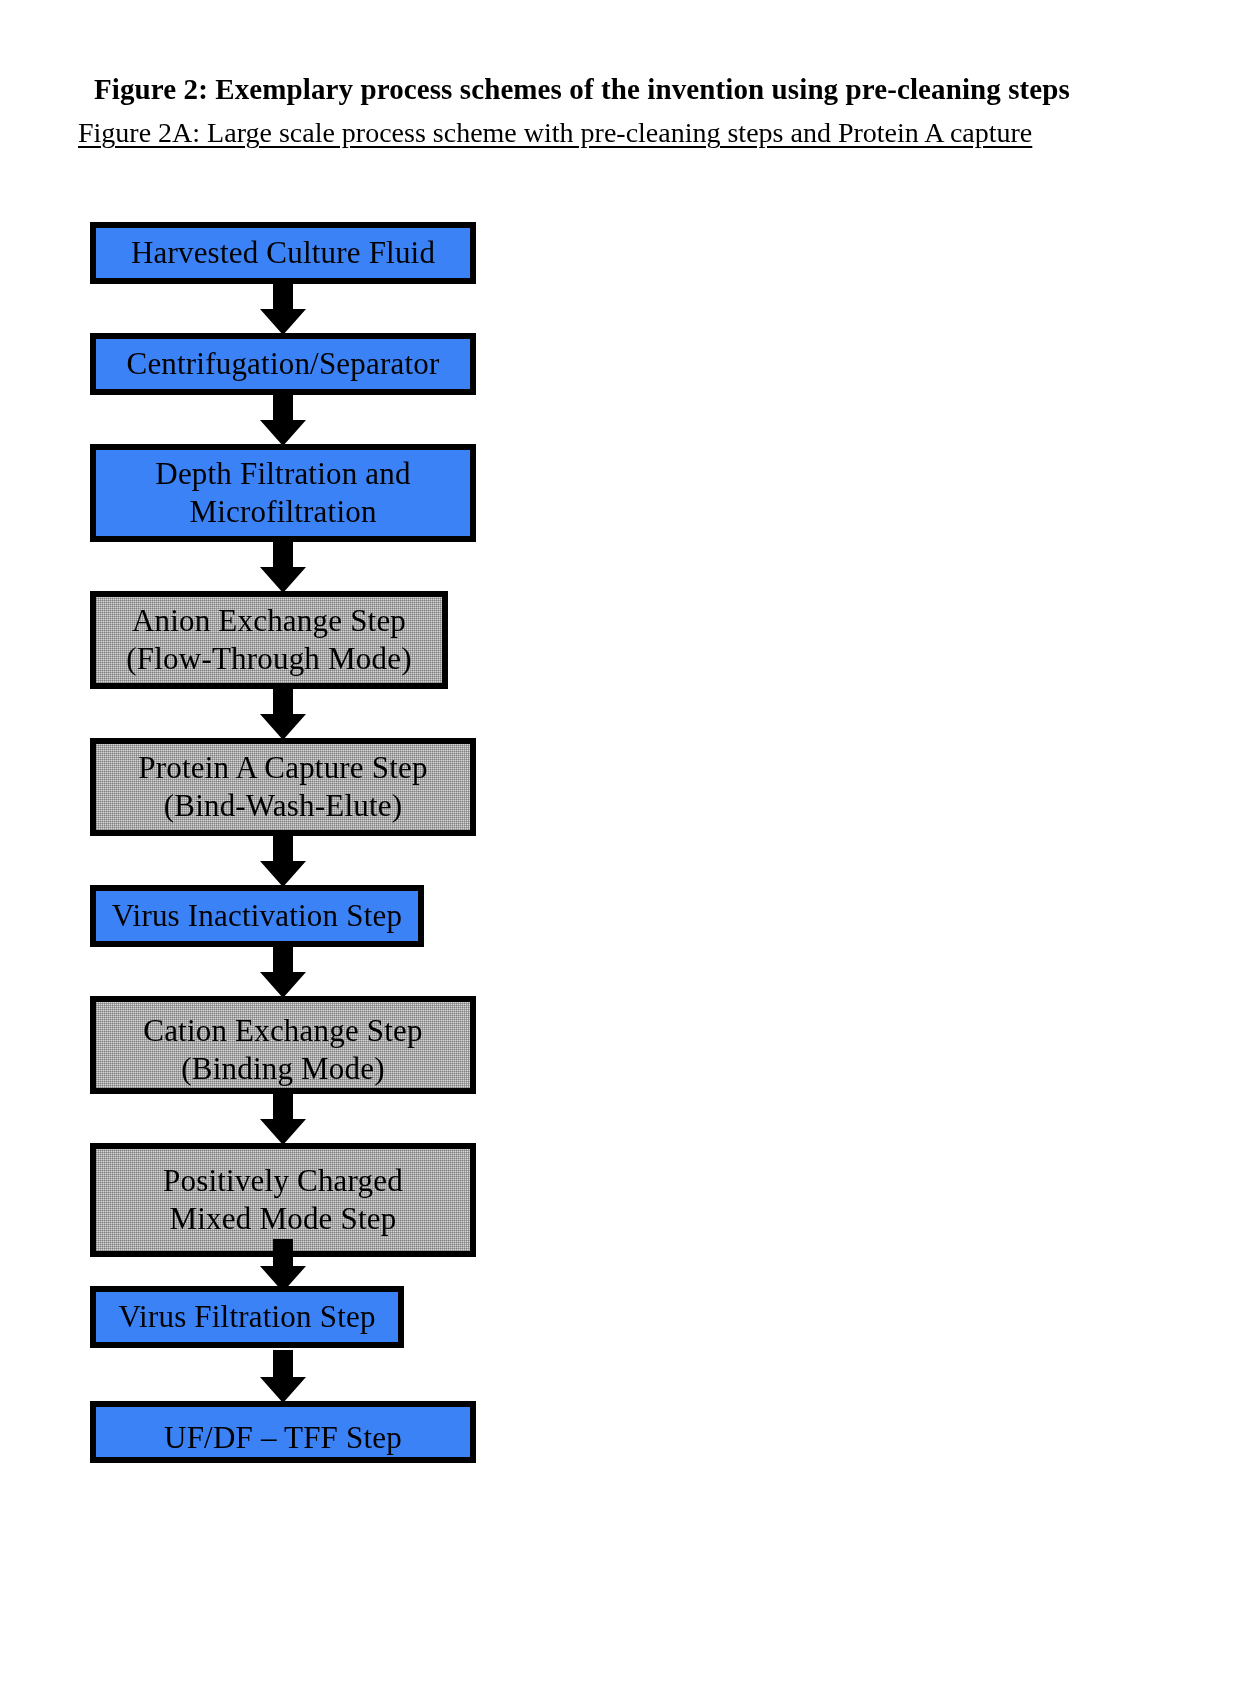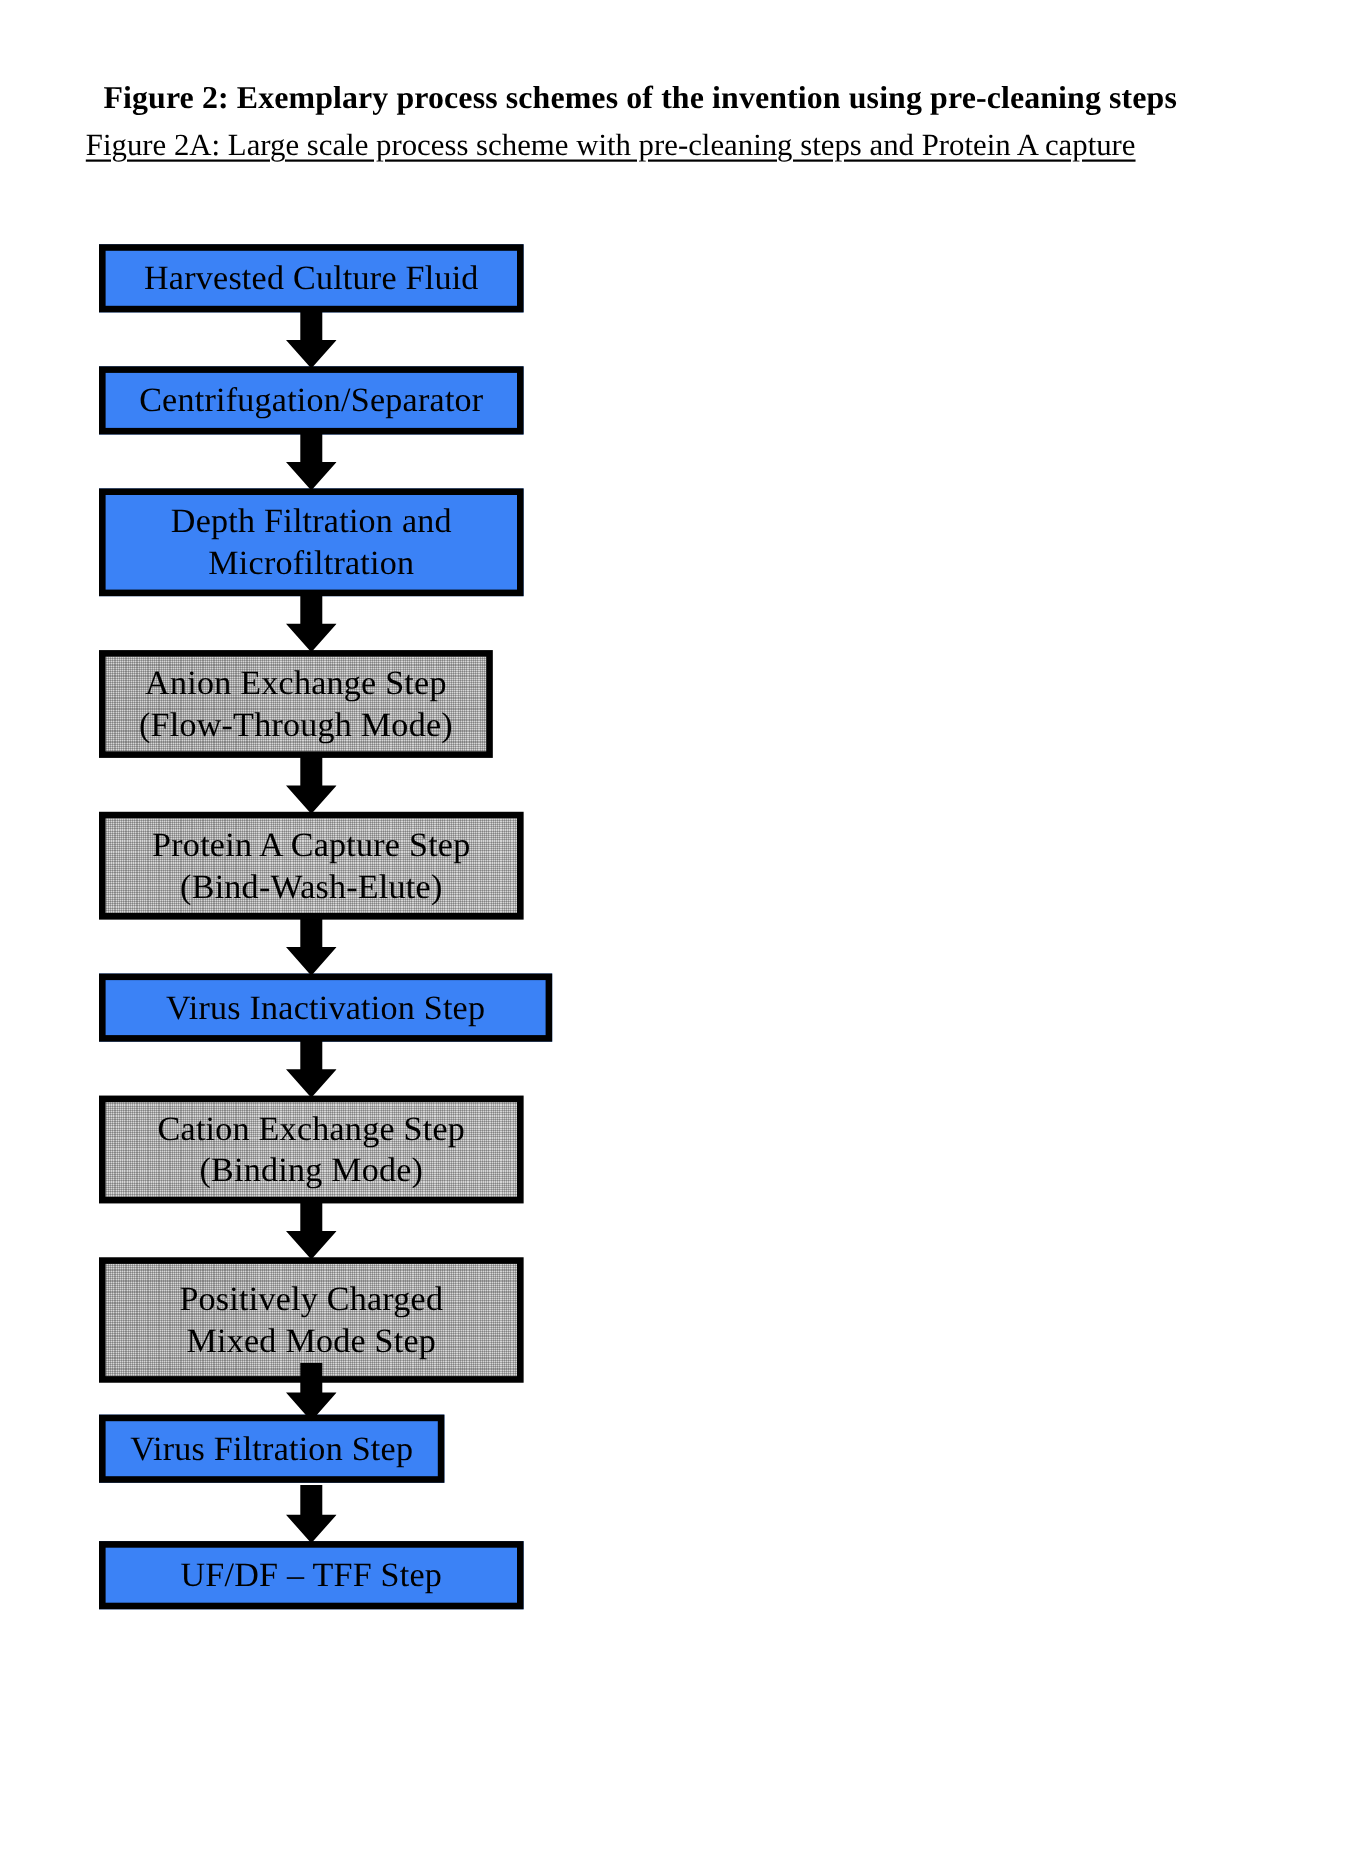--- a/index.html
+++ b/index.html
@@ -115,35 +115,35 @@
 Microfiltration</span>
       </div>
       <div class="node shaded" style="left: 90px; top: 591px; width: 358px; height: 98px;">
         <span class="node-label">Anion Exchange Step
 (Flow-Through Mode)</span>
       </div>
       <div class="node shaded" style="left: 90px; top: 738px; width: 386px; height: 98px; align-items: center;">
         <span class="node-label">Protein A Capture Step
 (Bind-Wash-Elute)</span>
       </div>
-      <div class="node" style="left: 90px; top: 885px; width: 412px; height: 62px;">
+      <div class="node" style="left: 90px; top: 885px; width: 334px; height: 62px;">
         <span class="node-label">Virus Inactivation Step</span>
       </div>
-      <div class="node shaded" style="left: 90px; top: 996px; width: 386px; height: 98px;">
+      <div class="node shaded" style="left: 90px; top: 996px; width: 386px; height: 98px; align-items: flex-end;">
         <span class="node-label">Cation Exchange Step
 (Binding Mode)</span>
       </div>
       <div class="node shaded" style="left: 90px; top: 1143px; width: 386px; height: 114px;">
         <span class="node-label">Positively Charged
 Mixed Mode Step</span>
       </div>
       <div class="node" style="left: 90px; top: 1286px; width: 314px; height: 62px;">
         <span class="node-label">Virus Filtration Step</span>
       </div>
-      <div class="node" style="left: 90px; top: 1401px; width: 386px; height: 62px;">
+      <div class="node" style="left: 90px; top: 1401px; width: 386px; height: 62px; align-items: flex-end;">
         <span class="node-label">UF/DF – TFF Step</span>
       </div>
       <div class="arrow" style="left: 260px; top: 282px; width: 46px; height: 53px;">
         <svg width="46" height="53" viewBox="0 0 46 53">
           <polygon points="13.0,0.0 33.0,0.0 33.0,27.0 46.0,27.0 23.0,53.0 0.0,27.0 13.0,27.0" fill="#000000"></polygon>
         </svg>
       </div>
       <div class="arrow" style="left: 260px; top: 393px; width: 46px; height: 53px;">
         <svg width="46" height="53" viewBox="0 0 46 53">
           <polygon points="13.0,0.0 33.0,0.0 33.0,27.0 46.0,27.0 23.0,53.0 0.0,27.0 13.0,27.0" fill="#000000"></polygon>

